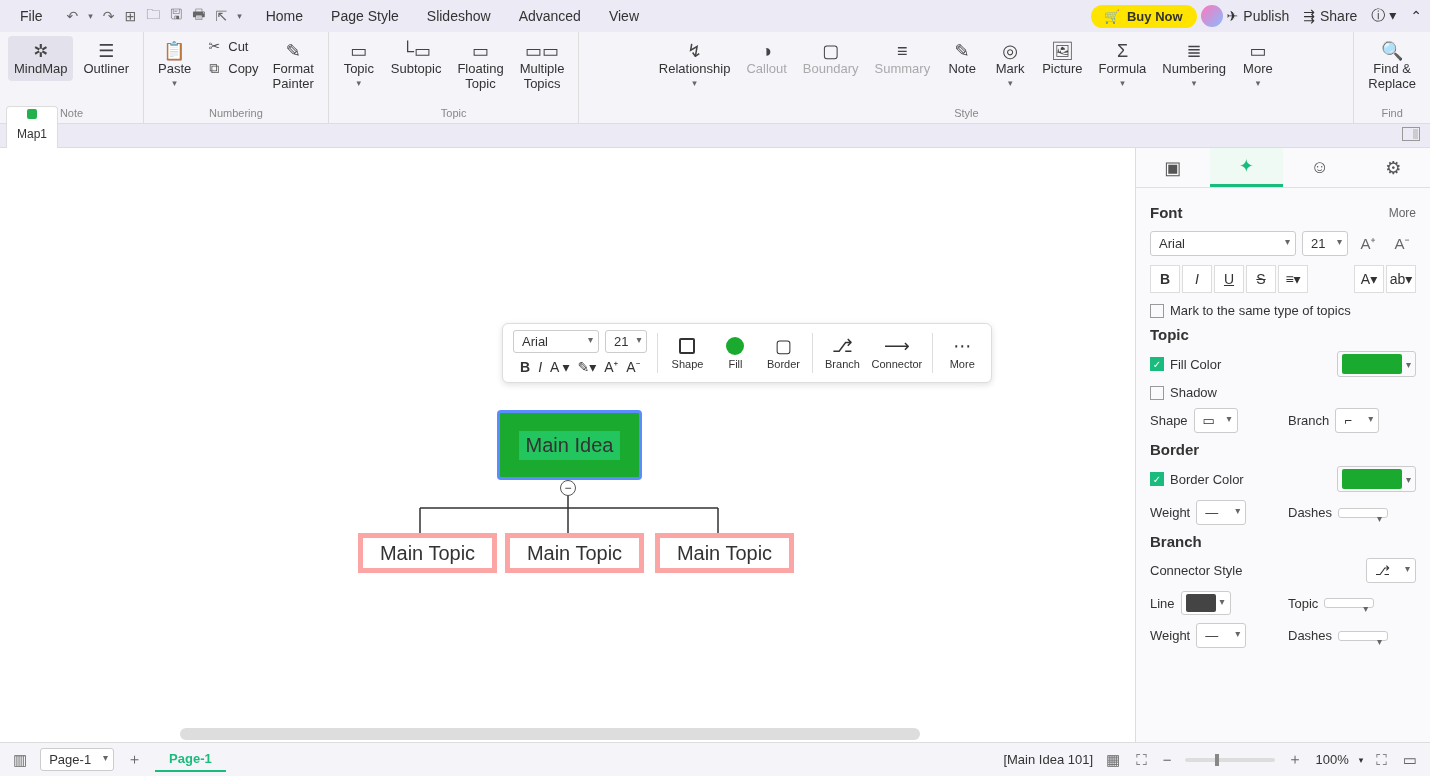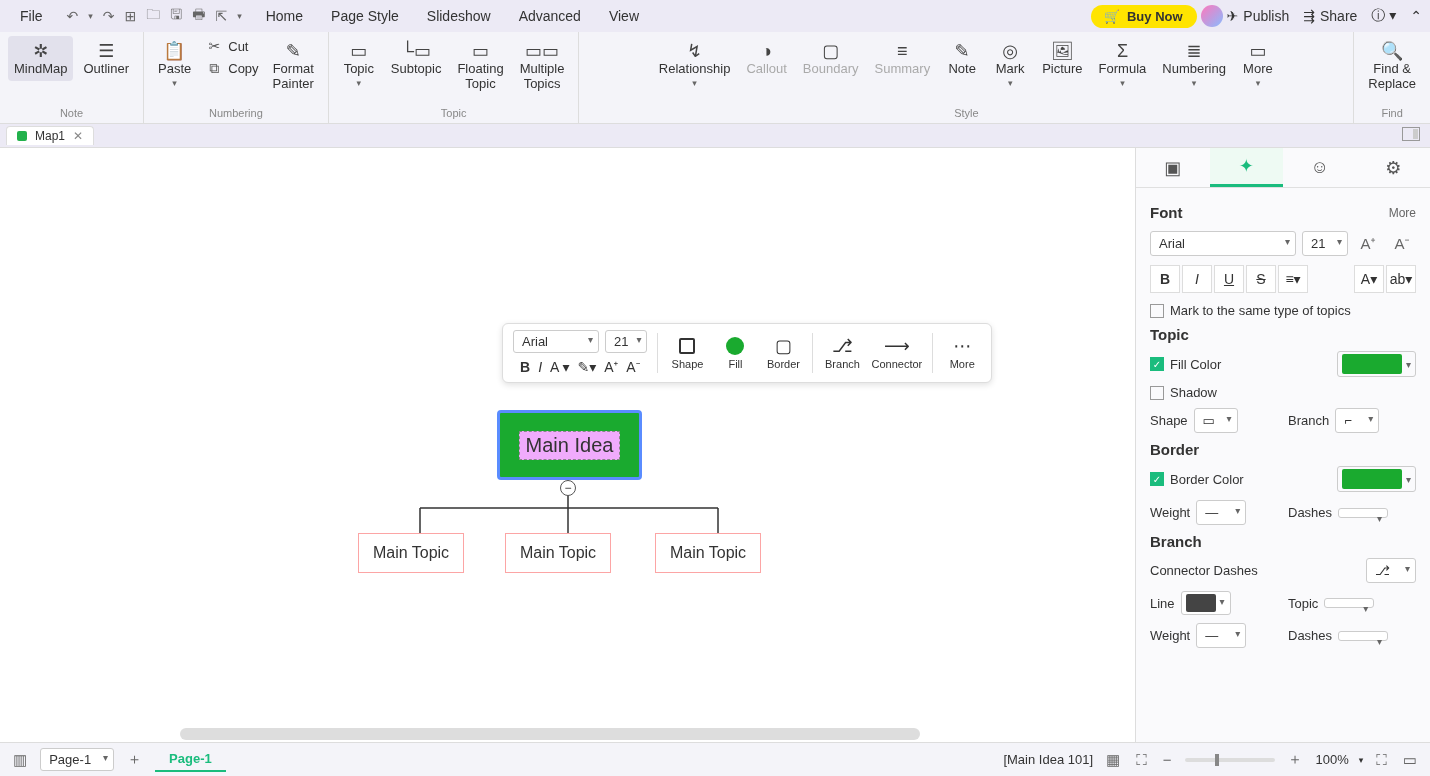--- a/index.html
+++ b/index.html
@@ -27,21 +27,21 @@
 .ritem .txt { text-align: center; line-height: 1.15; }
 .ritem.dim .txt { color: #aaa; }
 .ritem.active { background: #e2e1ec; border-radius: 4px; }
 .ritem .caret { font-size: 9px; color: #666; margin-top: 1px; }
 .small-stack { display: flex; flex-direction: column; gap: 2px; justify-content: center; }
 .small-stack .srow { display: flex; align-items: center; gap: 5px; cursor: pointer; padding: 2px 4px; font-size: 13px; }
 .small-stack .srow .sic { font-size: 14px; width: 18px; text-align:center; color:#555; }
 
 
 .doctabs { height: 24px; background: #eceaf5; display: flex; align-items: center; padding-left: 6px; border-bottom: 1px solid #ddd; position: relative; }
-.doctab { background: #fff; border: 1px solid #ddd; border-bottom: none; padding: 2px 10px; display: flex; align-items: center; gap: 8px; font-size: 12px; border-radius: 4px 4px 0 0; }
+.doctab { background: #fff; border: 1px solid #ddd; border-bottom: none; padding: 2px 10px; display: flex; align-items: center; gap: 8px; font-size: 12px; border-radius: 4px 4px 0 0; flex-direction: column; }
 .doctab .close { color: #888; cursor: pointer; }
 .doctab .dicon { width: 10px; height: 10px; background: #22b14c; border-radius: 2px; }
 .panel-toggle { position:absolute; right:10px; top:3px; width:18px; height:14px; border:1px solid #999; cursor:pointer; }
 .panel-toggle::after { content:''; position:absolute; right:1px; top:1px; bottom:1px; width:5px; background:#ccc; }
 
 
 .workspace { position: absolute; top: 148px; bottom: 34px; left: 0; right: 0; display: flex; }
 .canvas { flex: 1; background: #fff; position: relative; overflow: hidden; }
 .side-panel { width: 295px; background: #fafafc; border-left: 1px solid #ddd; display: flex; flex-direction: column; }
 
@@ -53,22 +53,22 @@
 .ft-col { display:flex; flex-direction:column; gap:4px; align-items:center; }
 .ft-btns { display:flex; gap:8px; align-items:center; font-size:14px; }
 .ft-item { display:flex; flex-direction:column; align-items:center; gap:2px; font-size:11px; cursor:pointer; min-width:38px; }
 .ft-item .fic { font-size:18px; height:20px; display:flex; align-items:center; }
 .ft-sep { width:1px; height:40px; background:#ddd; }
 .green-dot { width:18px; height:18px; border-radius:50%; background:#1aaa2f; }
 .sq-ic { width:16px; height:16px; border:2px solid #333; border-radius:2px; }
 
 
 .main-idea { position:absolute; left:497px; top:262px; width:145px; height:70px; background:#1aaa2f; border:3px solid #5a8cff; border-radius:4px; display:flex; align-items:center; justify-content:center; }
-.main-idea .inner { background:#f0abfc; padding:2px 6px; font-size:20px; font-weight:500; border:1px dashed #888; }
-.topic { position:absolute; width:106px; height:40px; border:1px solid #fca5a5; background:#fff; display:flex; align-items:center; justify-content:center; font-size:16px; }
+.main-idea .inner { background:#22c55e; padding:2px 6px; font-size:20px; font-weight:500; border:1px dashed #888; }
+.topic { position:absolute; width:139px; height:40px; border:5px solid #fca5a5; background:#fff; display:flex; align-items:center; justify-content:center; font-size:20px; }
 .minus { position:absolute; left:560px; top:332px; width:16px; height:16px; border:1px solid #555; border-radius:50%; background:#fff; display:flex; align-items:center; justify-content:center; font-size:12px; line-height:0; }
 svg.connectors { position:absolute; left:0; top:0; pointer-events:none; }
 
 
 .sp-tabs { display:flex; height:40px; border-bottom:1px solid #e0e0e0; }
 .sp-tab { flex:1; display:flex; align-items:center; justify-content:center; cursor:pointer; font-size:18px; color:#555; }
 .sp-tab.active { border-bottom:3px solid #1abc7d; color:#1abc7d; background:#eefaf3; }
 .sp-body { padding: 10px 14px; overflow-y:auto; flex:1; }
 .sp-sec-head { display:flex; justify-content:space-between; align-items:center; font-weight:700; font-size:15px; margin: 6px 0 8px; }
 .sp-sec-head .more { font-size:12px; font-weight:400; color:#666; cursor:pointer; }
@@ -435,21 +435,21 @@
         <div>
             <span>Dashes</span>
             <div class="sp-select" style="flex:0 0 50px"></div>
           </div>
       </div>
 
       <div class="sp-sec-head">
           <span>Branch</span>
         </div>
       <div class="sp-row">
-        <span style="flex:1">Connector Dashes</span>
+        <span style="flex:1">Connector Style</span>
         <div class="sp-select" style="flex:0 0 50px">⎇</div>
       </div>
       <div class="sp-row split">
         <div>
             <span>Line</span>
             <div class="sp-select" style="flex:0 0 50px;padding:2px 18px 2px 4px">
               <div class="darkbox"></div>
             </div>
           </div>
         <div>

